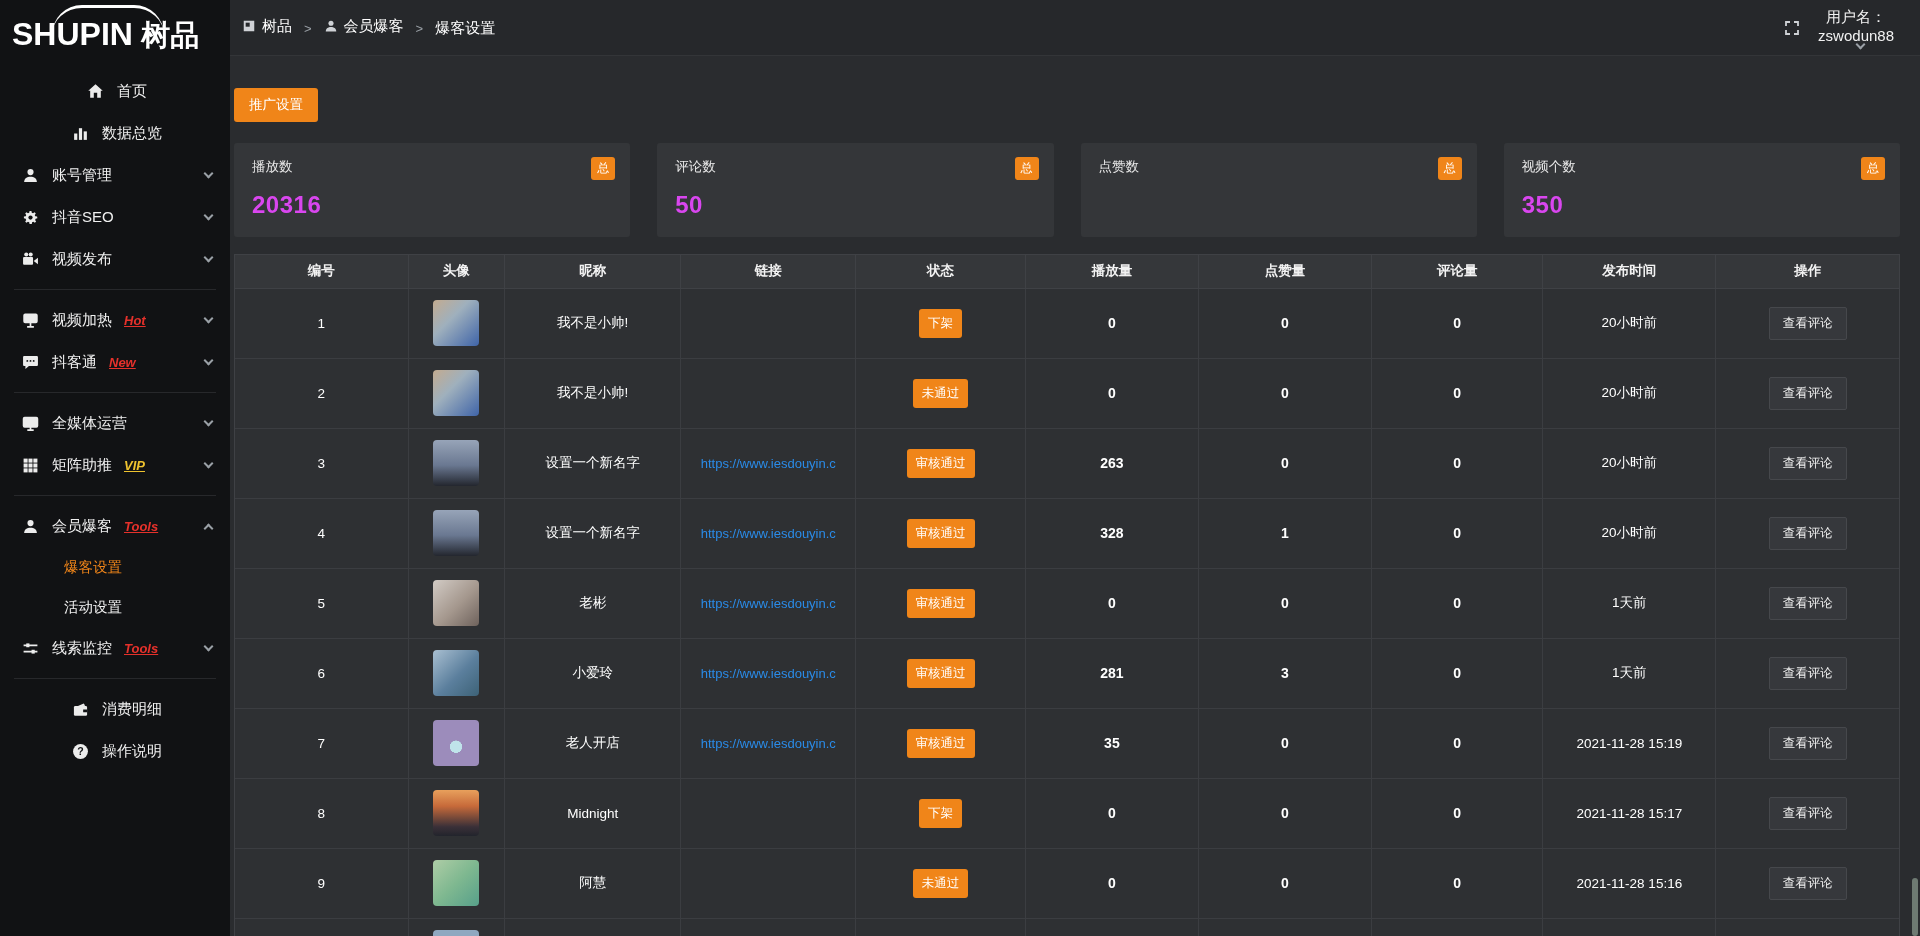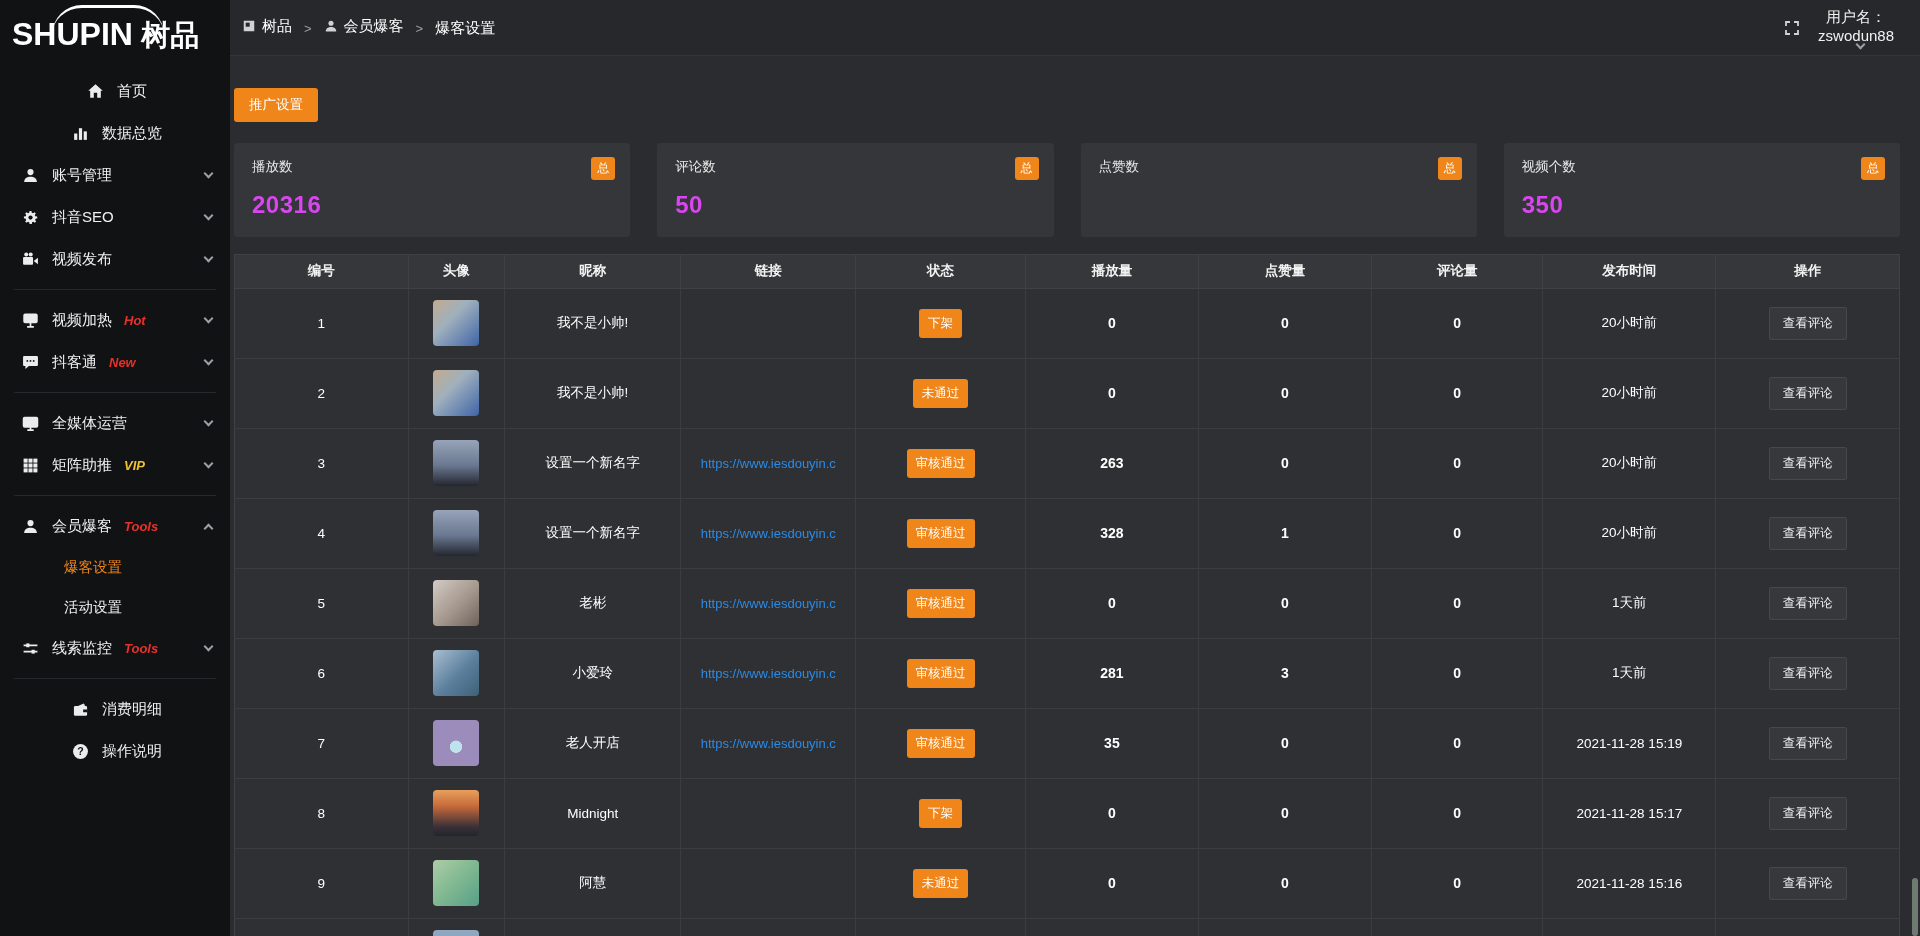--- a/index.html
+++ b/index.html
@@ -12,21 +12,21 @@
   .logo { position:relative; height:64px; padding:16px 0 0 12px; white-space:nowrap; }
   .logo-arc { position:absolute; left:52px; top:5px; width:112px; height:30px;
     border-top:3px solid #fff; border-radius:56px 56px 0 0; }
   .logo-latin { font-size:32px; font-weight:800; letter-spacing:0; color:#fff; }
   .logo-cjk { font-size:29px; font-weight:700; color:#fff; margin-left:4px; }
   .side-menu { padding-top:6px; }
   .side-item { display:flex; align-items:center; height:42px; padding:0 18px 0 22px; cursor:pointer;justify-content:center; }
   .s-ico { width:17px; height:17px; margin-right:13px; display:inline-flex; }
   .s-ico svg { width:100%; height:100%; }
   .s-label { font-size:15px; color:#f0f0f0; }
-  .s-tag { font-size:13px; font-weight:700; font-style:italic; margin-left:12px; }
+  .s-tag { font-size:13px; font-weight:700; font-style:italic; margin-left:12px;text-decoration:underline; }
   .chev { display:inline-block; width:7px; height:7px; border-right:2px solid #9aa0a6; border-bottom:2px solid #9aa0a6; margin-left:auto; }
   .chev.down { transform:rotate(45deg); margin-top:-3px; }
   .chev.up { transform:rotate(-135deg); margin-top:4px; }
   .side-sub { display:flex; align-items:center; height:40px; padding-left:64px; font-size:14.5px; color:#f0f0f0; cursor:pointer; }
   .side-sub.active { color:#f08519; }
   .side-divider { height:1px; background:#27282b; margin:9px 14px; }
 
   
   .main { flex:1; display:flex; flex-direction:column; height:100%; }
   .topbar { height:56px; min-height:56px; background:#26282b; border-bottom:1px solid #333538;

